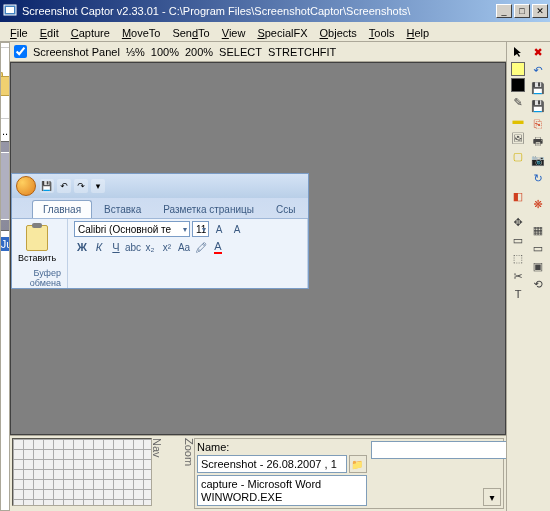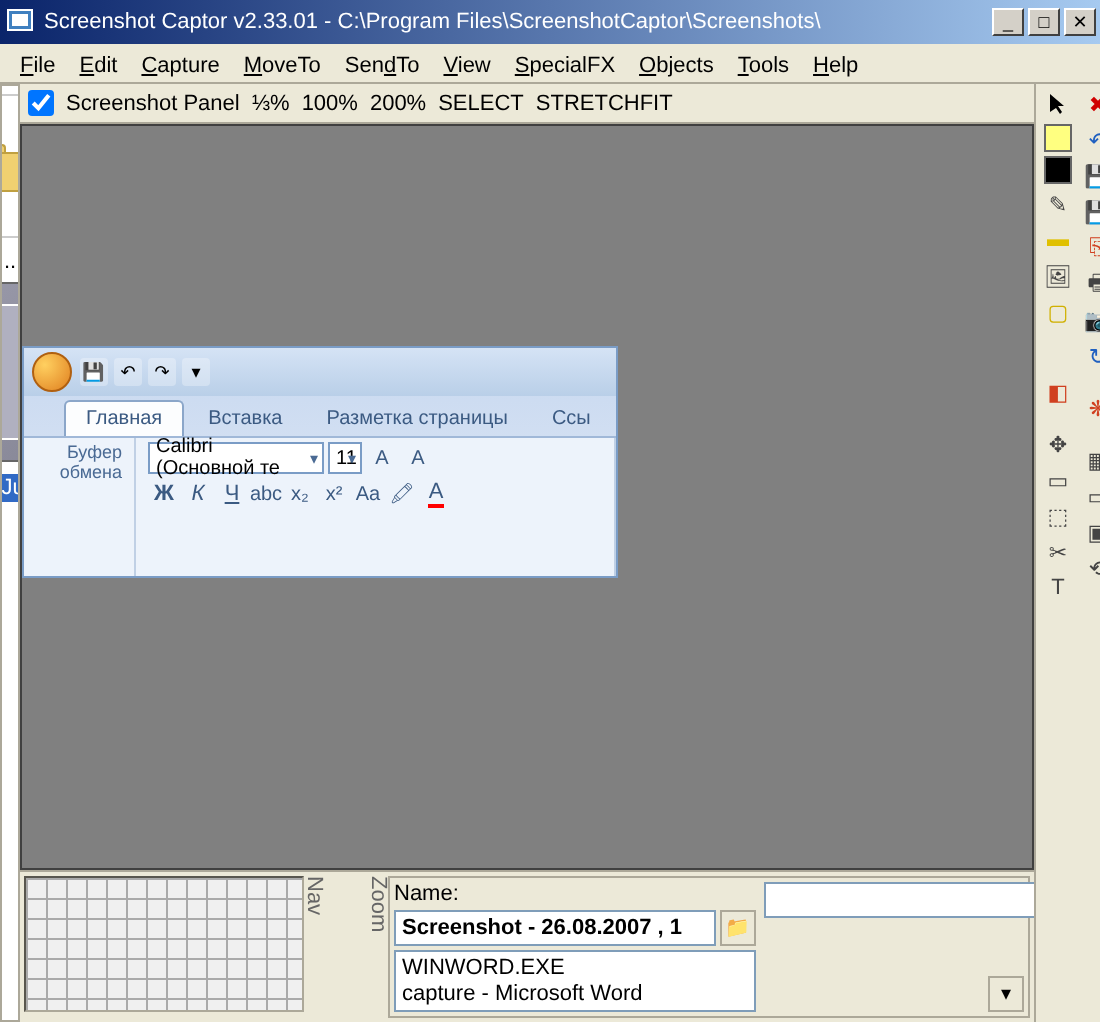--- a/index.html
+++ b/index.html
@@ -159,26 +159,30 @@
           </div>
         </div>
         <div class="word-tabs">
           <div class="word-tab active">Главная</div>
           <div class="word-tab">Вставка</div>
           <div class="word-tab">Разметка страницы</div>
           <div class="word-tab">Ссы</div>
         </div>
         <div class="word-ribbon">
           <div class="ribbon-group" style="width:56px">
+            <div class="paste-btn">
+              <div class="paste-icon"></div>
+              <span style="font-size:9px">Вставить</span>
+            </div>
             <div class="ribbon-group-label">Буфер обмена</div>
           </div>
           <div class="ribbon-group" style="flex:1">
             <div>
               <div class="font-box">
-                <div class="font-combo" style="width:88px">Calibri (Основной те</div>
+                <div class="font-combo" style="width:116px">Calibri (Основной те</div>
                 <div class="font-combo" style="width:16px">11</div>
                 <div class="fbtn">A</div>
                 <div class="fbtn">A</div>
               </div>
               <div class="font-btns">
                 <div class="fbtn">
                     <b>Ж</b>
                   </div>
                 <div class="fbtn">
                     <i>К</i>
@@ -206,26 +210,26 @@
         <div class="grid-lines"></div>
       </div>
       <div class="nav-handle">
         <span>Zoom</span>
         <span>Nav</span>
       </div>
       <div class="info-panel">
         <div class="info-left">
           <span class="info-label">Name:</span>
           <div class="info-row">
-            <input class="info-input" style="flex: 1 1 0%; font-weight: bold;" value="Screenshot - 26.08.2007 , 1">
+            <input class="info-input" style="flex: 1 1 0%;" value="Screenshot - 26.08.2007 , 1">
             <div class="smallbtn">📁</div>
           </div>
           <div class="info-box">
+            <div>capture - Microsoft Word</div>
             <div>WINWORD.EXE</div>
-            <div>capture - Microsoft Word</div>
             <div>26.08.2007 , 12:31:25</div>
           </div>
         </div>
         <div class="info-right">
           <div class="qf-input">
             <input class="info-input" style="">
             <div class="smallbtn">▾</div>
           </div>
           <div style="flex:1"></div>
           <div class="info-row" style="justify-content:flex-end">

